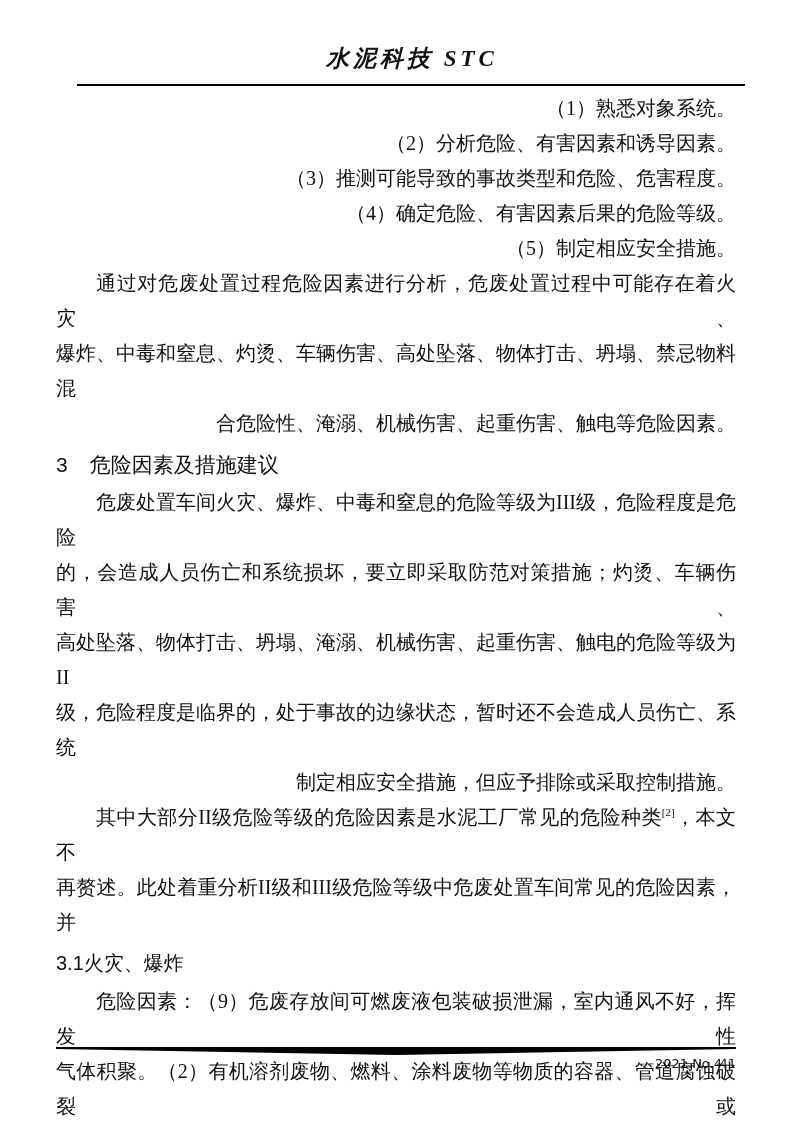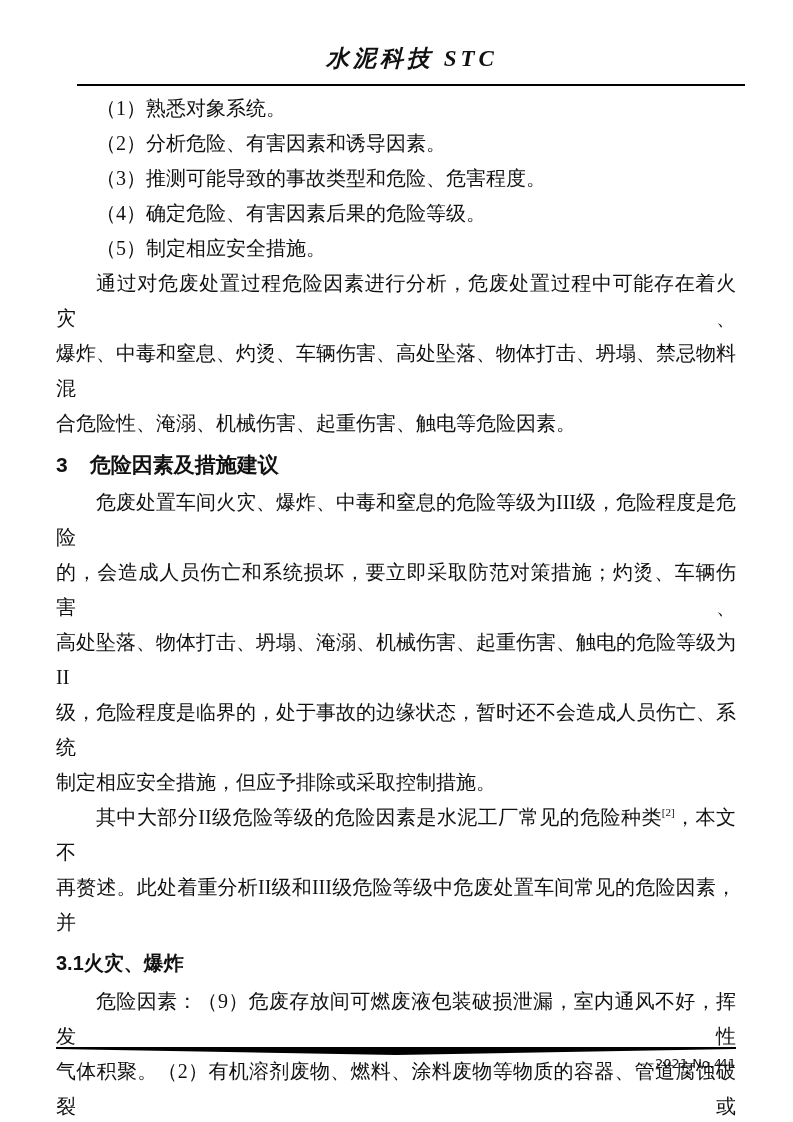--- a/index.html
+++ b/index.html
@@ -28,34 +28,35 @@
     margin: 8px 48px 0 46px;
   }
   
   .body {
     padding: 5px 57px 0 56px;
     font-size: 20px;
   }
   .line {
     line-height: 35px;
     white-space: normal;
+    text-align: right;
   }
   .indent { text-indent: 2em; }
   .just {
     text-align: justify;
     text-align-last: justify;
   }
   sup {
     font-size: 11px;
     line-height: 0;
     vertical-align: super;
   }
   .heading {
     font-family: "Liberation Sans", sans-serif;
-    font-weight: bold;
+    font-weight: normal;
     line-height: 35px;
     margin: 6px 0 3px 0;
   }
   .heading.h2 { font-size: 21px; }
   .heading.h3 { font-size: 20px; }
   .h2 .hnum { margin-right: 22px; }
   .h3 .hnum { }
   
   .footer {
     position: absolute;

